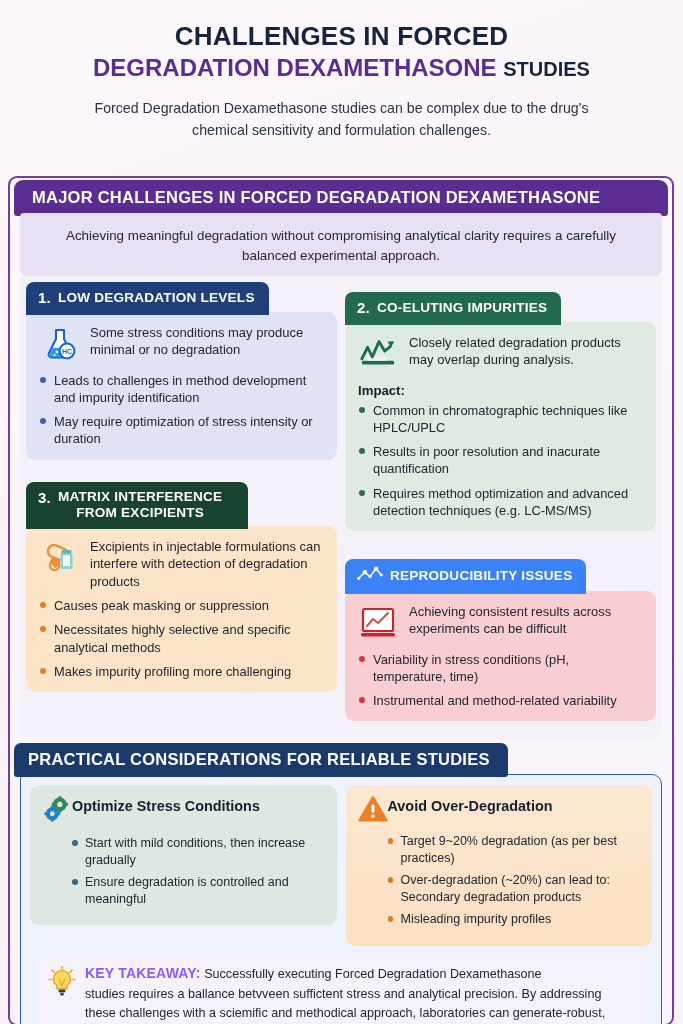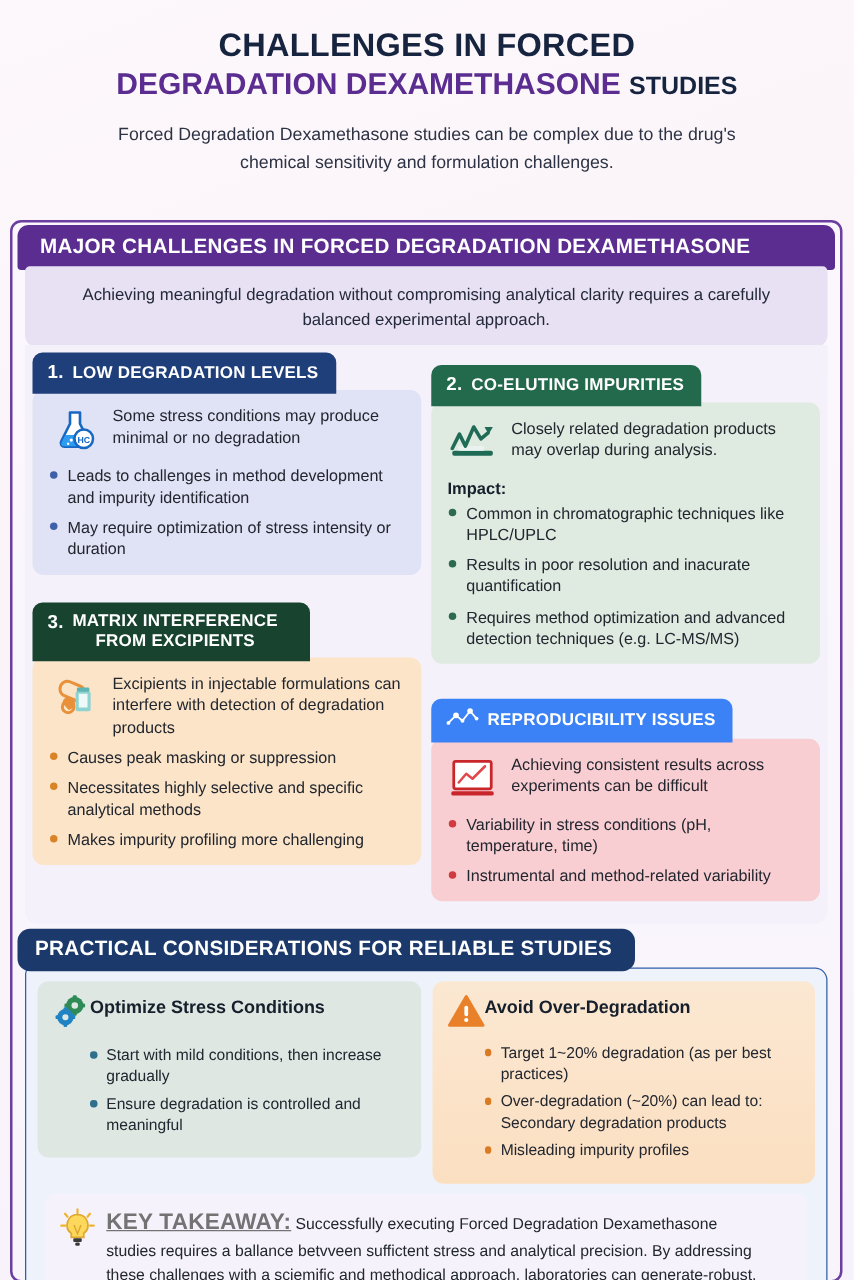--- a/index.html
+++ b/index.html
@@ -138,21 +138,21 @@
 
   
   .takeaway {
     margin:8px 6px 0;
     background:#f6f2fb;
     border-radius:9px;
     padding:9px 14px 10px 10px;
     display:flex; gap:7px; align-items:flex-start;
   }
   .tk-text { font-size:12.6px; color:#22262f; line-height:1.55; }
-  .tk-label { color:#737373; font-weight:800; font-size:18px; letter-spacing:.2px;text-decoration:underline; }
+  .tk-label { color:#8b5cf6; font-weight:800; font-size:14px; letter-spacing:.2px; }
 </style>
 </head>
 <body>
 
 <div class="header">
   <div class="title-l1">CHALLENGES IN FORCED</div>
   <div class="title-l2">
     <span class="title-purple">DEGRADATION DEXAMETHASONE</span>
     <span class="title-dark">STUDIES</span>
   </div>
@@ -290,21 +290,21 @@
                 <li>Instrumental and method-related variability</li>
               </ul>
             </div>
           </div>
         </div>
       </div>
     </div>
   </div>
 
   <div class="pract-wrap">
-    <div class="sec-banner blue" style="display:inline-block;padding:7px 18px 8px 14px;border-radius:10px;">
+    <div class="sec-banner blue" style="display:inline-block;padding:7px 18px 8px 14px;">
       <span>PRACTICAL CONSIDERATIONS</span>
       <span class="lite">FOR RELIABLE STUDIES</span>
     </div>
     <div class="pract-body">
       <div class="pgrid">
         <div class="pcard pc-green">
           <div class="pc-hd">
             <span>
               <svg width="30" height="30" viewBox="0 0 32 32">
                 <g fill="#2e8b57">
@@ -338,21 +338,21 @@
             <span>
               <svg width="30" height="28" viewBox="0 0 30 28">
                 <path d="M15 2.2 L28.4 25.2 H1.6 Z" fill="#e8812a" stroke="#e8812a" stroke-width="2.4" stroke-linejoin="round"></path>
                 <rect x="13.5" y="9.5" width="3" height="8.4" rx="1.4" fill="#fff"></rect>
                 <circle cx="15" cy="21" r="1.7" fill="#fff"></circle>
               </svg>
             </span>
             <span class="pc-title">Avoid Over-Degradation</span>
           </div>
           <ul class="pbul pb-orange">
-            <li>Target 1~20% degradation (as per best practices)</li>
+            <li>Target 9~20% degradation (as per best practices)</li>
             <li style="margin-bottom:2px;">Over-degradation (~20%) can lead to:</li>
           </ul>
           <div class="sub-plain" style="margin-left:43px;">Secondary degradation products</div>
           <ul class="pbul pb-orange" style="margin-top:0;">
             <li>Misleading impurity profiles</li>
           </ul>
         </div>
       </div>
 
       <div class="takeaway">

